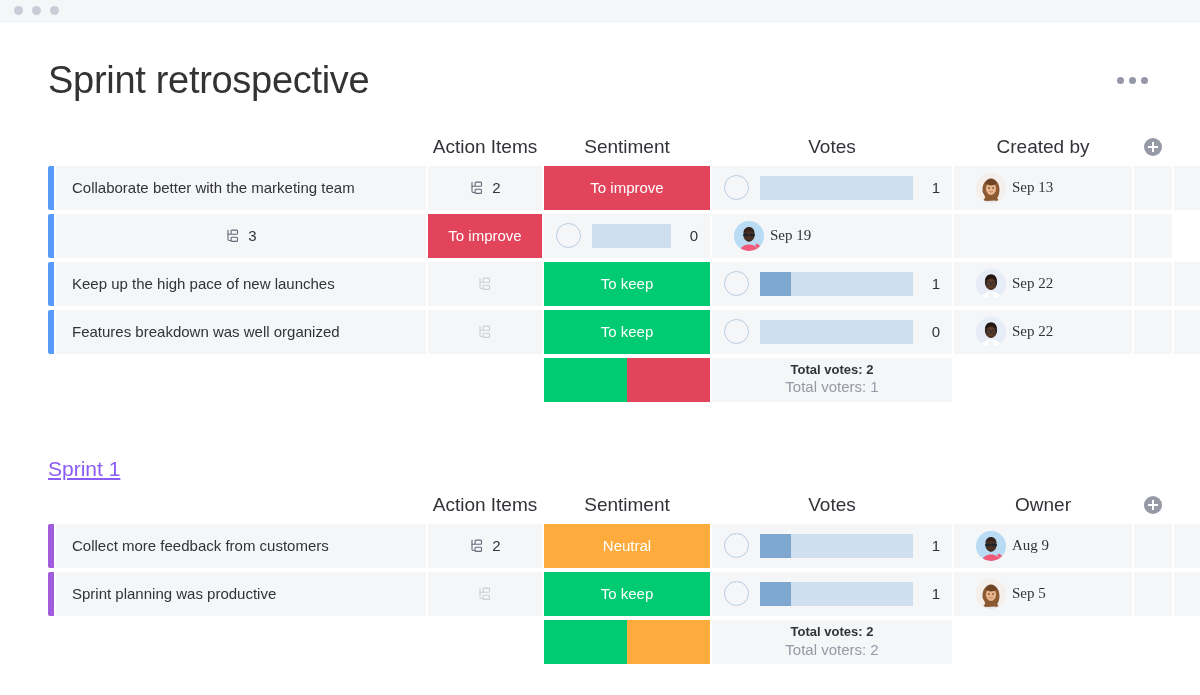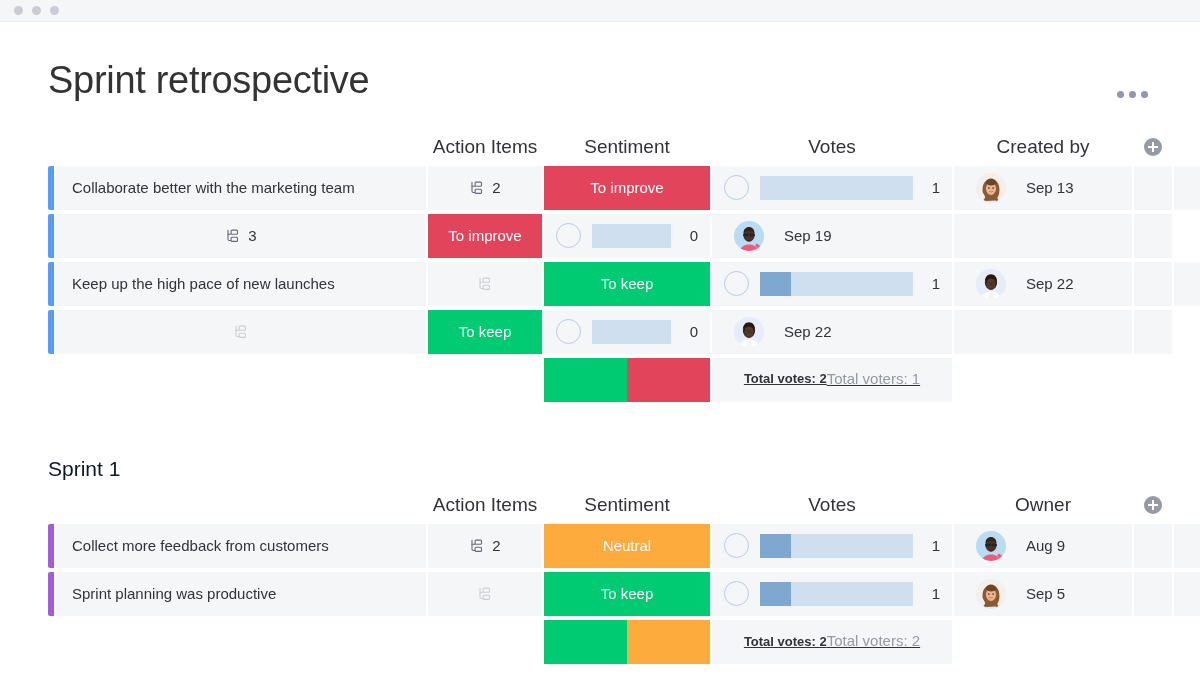--- a/index.html
+++ b/index.html
@@ -35,21 +35,21 @@
 
   
   .page {
     padding: 0 48px;
     box-sizing: border-box;
     position: relative;
   }
 
   .title-row {
     display: flex;
-    align-items: flex-end;
+    align-items: center;
     justify-content: space-between;
     padding-top: 36px;
   }
   .page-title {
     font-size: 38px;
     font-weight: 400;
     color: #333333;
     letter-spacing: -0.3px;
     margin: 0;
     line-height: 1.2;
@@ -73,21 +73,21 @@
   .board { margin-top: 28px; }
   .board.second { margin-top: 54px; }
 
   .group-title {
     font-size: 21px;
     font-weight: 400;
     margin: 0 0 8px 0;
     line-height: 1.25;
   }
   .group-title.blue   { color: #579bfc; }
-  .group-title.purple { color: #0f172a; }
+  .group-title.purple { color: #8b5cf6; text-decoration: underline; }
 
   
   .grid-row {
     display: grid;
     grid-template-columns: 6px 370px 114px 166px 240px 178px 38px 42px;
     column-gap: 2px;
     align-items: stretch;
   }
 
   .head-row {
@@ -181,21 +181,21 @@
   }
   .vote-num {
     width: 16px;
     text-align: right;
     font-size: 15px;
     color: #323338;
     flex: 0 0 auto;
   }
 
   
-  .person-cell { padding-left: 22px; gap: 20px; }
+  .person-cell { padding-left: 22px; gap: 6px; font-family: Liberation Serif, serif; }
   .avatar {
     width: 30px; height: 30px;
     border-radius: 50%;
     flex: 0 0 auto;
     overflow: hidden;
     position: relative;
     background: #e9eef5;
   }
   .avatar svg { display: block; }
   .person-date { font-size: 15px; color: #323338; }
@@ -203,25 +203,24 @@
   
   .summary-row { height: 44px; }
   .sum-split {
     display: flex;
     overflow: hidden;
   }
   .sum-seg { height: 100%; }
   .sum-votes {
     background: #f5f6f8;
     display: flex;
-    flex-direction: row;
+    flex-direction: column;
     align-items: center;
     justify-content: center;
     line-height: 1.25;
-    text-decoration: underline;
   }
   .sum-votes-main {
     font-size: 13px;
     font-weight: bold;
     color: #323338;
   }
   .sum-votes-sub {
     font-size: 15px;
     color: #9699a6;
   }
@@ -389,20 +388,23 @@
                 <path d="M13.6 19.3c.9.6 2 .6 2.9 0" stroke="#3d2718" stroke-width=".9" fill="none" stroke-linecap="round"></path>
               </svg>
             </span>
             <span class="person-date">Sep 22</span>
           </div>
           <div class="cell blank"></div>
           <div class="cell blank"></div>
         </div>
         <div class="grid-row data-row">
           <div class="left-bar blue"></div>
+          <div class="cell name">
+            <span>Features breakdown was well organized</span>
+          </div>
           <div class="cell action-cell empty">
             <span>
               <svg class="subitem-icon" width="16" height="16" viewBox="0 0 16 16" fill="none">
                 <path d="M3 2.2v9.1c0 .7.6 1.2 1.3 1.2h1.3" stroke="#676879" stroke-width="1.1" stroke-linecap="round"></path>
                 <rect x="6.1" y="2.1" width="6.4" height="4.1" rx="1" stroke="#676879" stroke-width="1.1"></rect>
                 <rect x="6.1" y="9.3" width="6.4" height="4.1" rx="1" stroke="#676879" stroke-width="1.1"></rect>
                 <path d="M3 6.3h2.7" stroke="#676879" stroke-width="1.1" stroke-linecap="round"></path>
               </svg>
             </span>
           </div>

